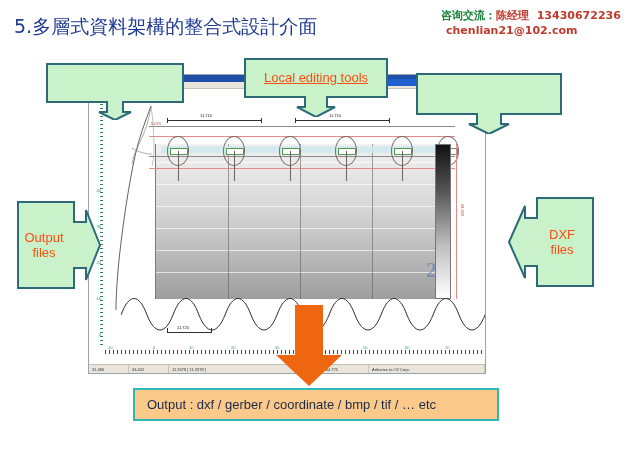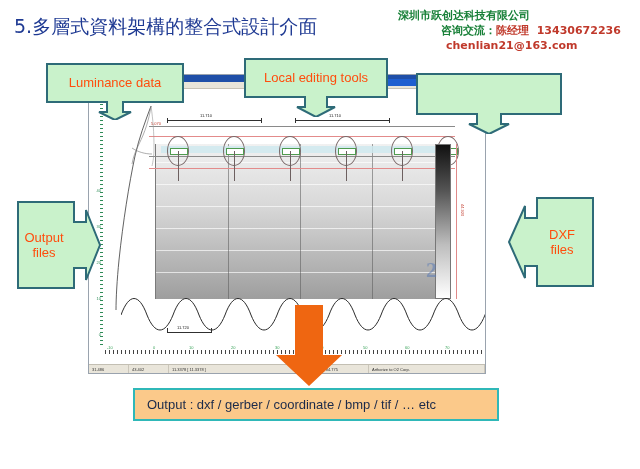--- a/index.html
+++ b/index.html
@@ -168,23 +168,22 @@
   }
 </style>
 </head>
 <body>
 
 <div id="stage">
 
   <div class="slide-title">5.多層式資料架構的整合式設計介面</div>
 
   <div class="corp">
-    <div class="corp-name">深圳市跃创达科技有限公司</div>
     <div class="corp-contact"><span class="lbl">咨询交流：</span><span>陈经理</span>&nbsp;&nbsp;<span>13430672236</span></div>
-    <div class="corp-mail">chenlian21@163.com</div>
+    <div class="corp-mail">chenlian21@102.com</div>
   </div>
 
   <div id="app">
     <div class="app-title">CNCtools_LGP設計案例-2010-</div>
     <div class="app-menu">檔案(F)  圖形(G)  中性性調整(A)</div>
 
     <div class="app-body">
 
       <div class="vruler">
         <div class="tickcol"></div>
@@ -295,28 +294,25 @@
       <div class="cell" style="width:60px">(281.5) 84.775</div>
       <div class="cell" style="flex:1">Arthorize to  O2 Corp.</div>
     </div>
   </div>
 
   <div class="connector" style="left:362px; top:79px; width:72px; height:7px;"></div>
 
   <svg class="svg-shape" style="left:45px; top:62px; width:140px; height:58px;" viewBox="0 0 140 58">
     <path d="M2,2 H138 V40 H78 V50 H86 L70,58 L54,50 H62 V40 H2 Z" fill="#c9f2cb" stroke="#2e6b78" stroke-width="2" stroke-linejoin="miter"></path>
   </svg>
-  <div class="callout" style="left:47px; top:64px; width:136px; height:36px; background:transparent; border:none;">
-    <span>Luminance data</span>
-  </div>
 
   <svg class="svg-shape" style="left:243px; top:57px; width:146px; height:60px;" viewBox="0 0 146 60">
     <path d="M2,2 H144 V40 H84 V50 H92 L73,60 L54,50 H62 V40 H2 Z" fill="#c9f2cb" stroke="#2e6b78" stroke-width="2" stroke-linejoin="miter"></path>
   </svg>
-  <div class="callout" style="left:245px; top:59px; width:142px; height:36px; background:transparent; border:none;">
+  <div class="callout" style="left:245px; top:59px; width:142px; height:36px; background:transparent; border:none;text-decoration:underline;">
     <span>Local editing tools</span>
   </div>
 
   <svg class="svg-shape" style="left:415px; top:72px; width:148px; height:62px;" viewBox="0 0 148 62">
     <path d="M2,2 H146 V42 H86 V52 H94 L74,62 L54,52 H62 V42 H2 Z" fill="#c9f2cb" stroke="#2e6b78" stroke-width="2" stroke-linejoin="miter"></path>
   </svg>
 
   <svg class="svg-shape" style="left:16px; top:200px; width:86px; height:90px;" viewBox="0 0 86 90">
     <path d="M2,2 H58 V22 H70 V10 L84,45 L70,80 V68 H58 V88 H2 Z" fill="#c9f2cb" stroke="#2e6b78" stroke-width="2" stroke-linejoin="miter"></path>
   </svg>

